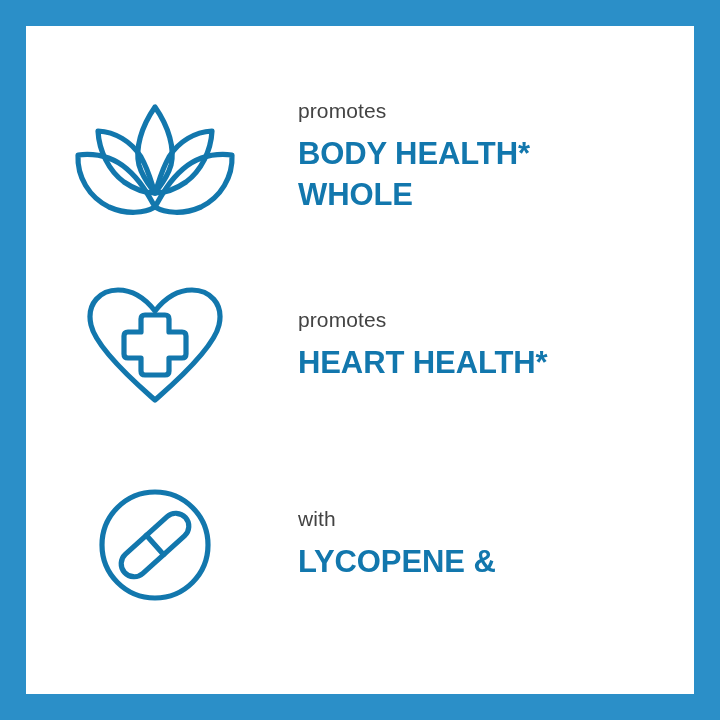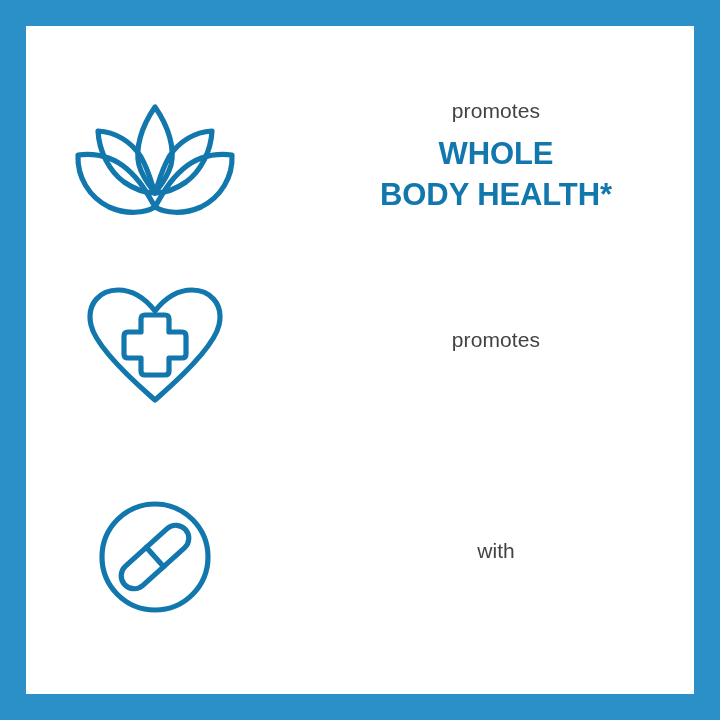--- a/index.html
+++ b/index.html
@@ -36,33 +36,32 @@
   .benefit-row {
     position: absolute;
     left: 0;
     width: 100%;
     display: flex;
     flex-direction: row;
     align-items: center;
   }
   #row-whole-body { top: 52px;  height: 160px; }
   #row-heart      { top: 240px; height: 160px; }
-  #row-ingredients{ top: 436px; height: 190px; }
+  #row-ingredients{ top: 424px; height: 190px; }
 
   .icon-cell {
     width: 258px;
     flex: 0 0 258px;
     display: flex;
     align-items: center;
     justify-content: center;
   }
   .text-cell {
     flex: 1 1 auto;
     padding-left: 14px;
-    text-align: center;
   }
 
   .eyebrow {
     font-family: "Liberation Sans", sans-serif;
     font-size: 21px;
     font-weight: 400;
     color: #434343;
     letter-spacing: 0.1px;
     line-height: 1.0;
     margin: 0 0 13px 0;
@@ -100,57 +99,61 @@
 
             <path d="M5 58 C 4 80, 16 100, 36 110 C 54 118, 72 116, 82 110 C 76 99, 68 84, 54 72 C 40 60, 22 56, 5 58 Z"></path>
 
             <path d="M159 58 C 160 80, 148 100, 128 110 C 110 118, 92 116, 82 110 C 88 99, 96 84, 110 72 C 124 60, 142 56, 159 58 Z"></path>
           </svg>
         </span>
       </div>
       <div class="text-cell">
         <p class="eyebrow">promotes</p>
         <h2 class="headline">
+          <span class="hl-line">BODY HEALTH*</span>
           <span class="hl-line">WHOLE</span>
-          <span class="hl-line">BODY HEALTH*</span>
         </h2>
       </div>
     </div>
 
     <div class="benefit-row" id="row-heart">
       <div class="icon-cell">
         <span>
           <svg width="140" height="122" viewBox="0 0 140 122" fill="none" stroke="#1277ad" stroke-width="5.2" stroke-linejoin="round" stroke-linecap="round">
 
             <path d="M70 115 C 60 106, 12 66, 6 40 C 1 18, 16 5, 33 5 C 50 5, 63 17, 70 26 C 77 17, 90 5, 107 5 C 124 5, 139 18, 134 40 C 128 66, 80 106, 70 115 Z"></path>
 
             <path d="M60 30 L80 30 Q84 30 84 34 L84 47 L97 47 Q101 47 101 51 L101 69 Q101 73 97 73 L84 73 L84 86 Q84 90 80 90 L60 90 Q56 90 56 86 L56 73 L43 73 Q39 73 39 69 L39 51 Q39 47 43 47 L56 47 L56 34 Q56 30 60 30 Z"></path>
           </svg>
         </span>
       </div>
       <div class="text-cell">
         <p class="eyebrow">promotes</p>
+        <h2 class="headline">
+          <span class="hl-line">HEART HEALTH*</span>
+        </h2>
       </div>
     </div>
 
     <div class="benefit-row" id="row-ingredients">
       <div class="icon-cell">
         <span>
           <svg width="114" height="114" viewBox="0 0 114 114" fill="none" stroke="#1277ad" stroke-width="5.2" stroke-linejoin="round" stroke-linecap="round">
 
             <circle cx="57" cy="57" r="53"></circle>
 
             <g transform="rotate(-42 57 57)">
               <rect x="16" y="44" width="82" height="26" rx="13" ry="13"></rect>
               <line x1="57" y1="44" x2="57" y2="70"></line>
             </g>
           </svg>
         </span>
       </div>
       <div class="text-cell">
         <p class="eyebrow">with</p>
         <h2 class="headline">
+          <span class="hl-line">LYCOPENE &amp;</span>
         </h2>
       </div>
     </div>
 
   </div>
 </div>
 
 </body></html>

